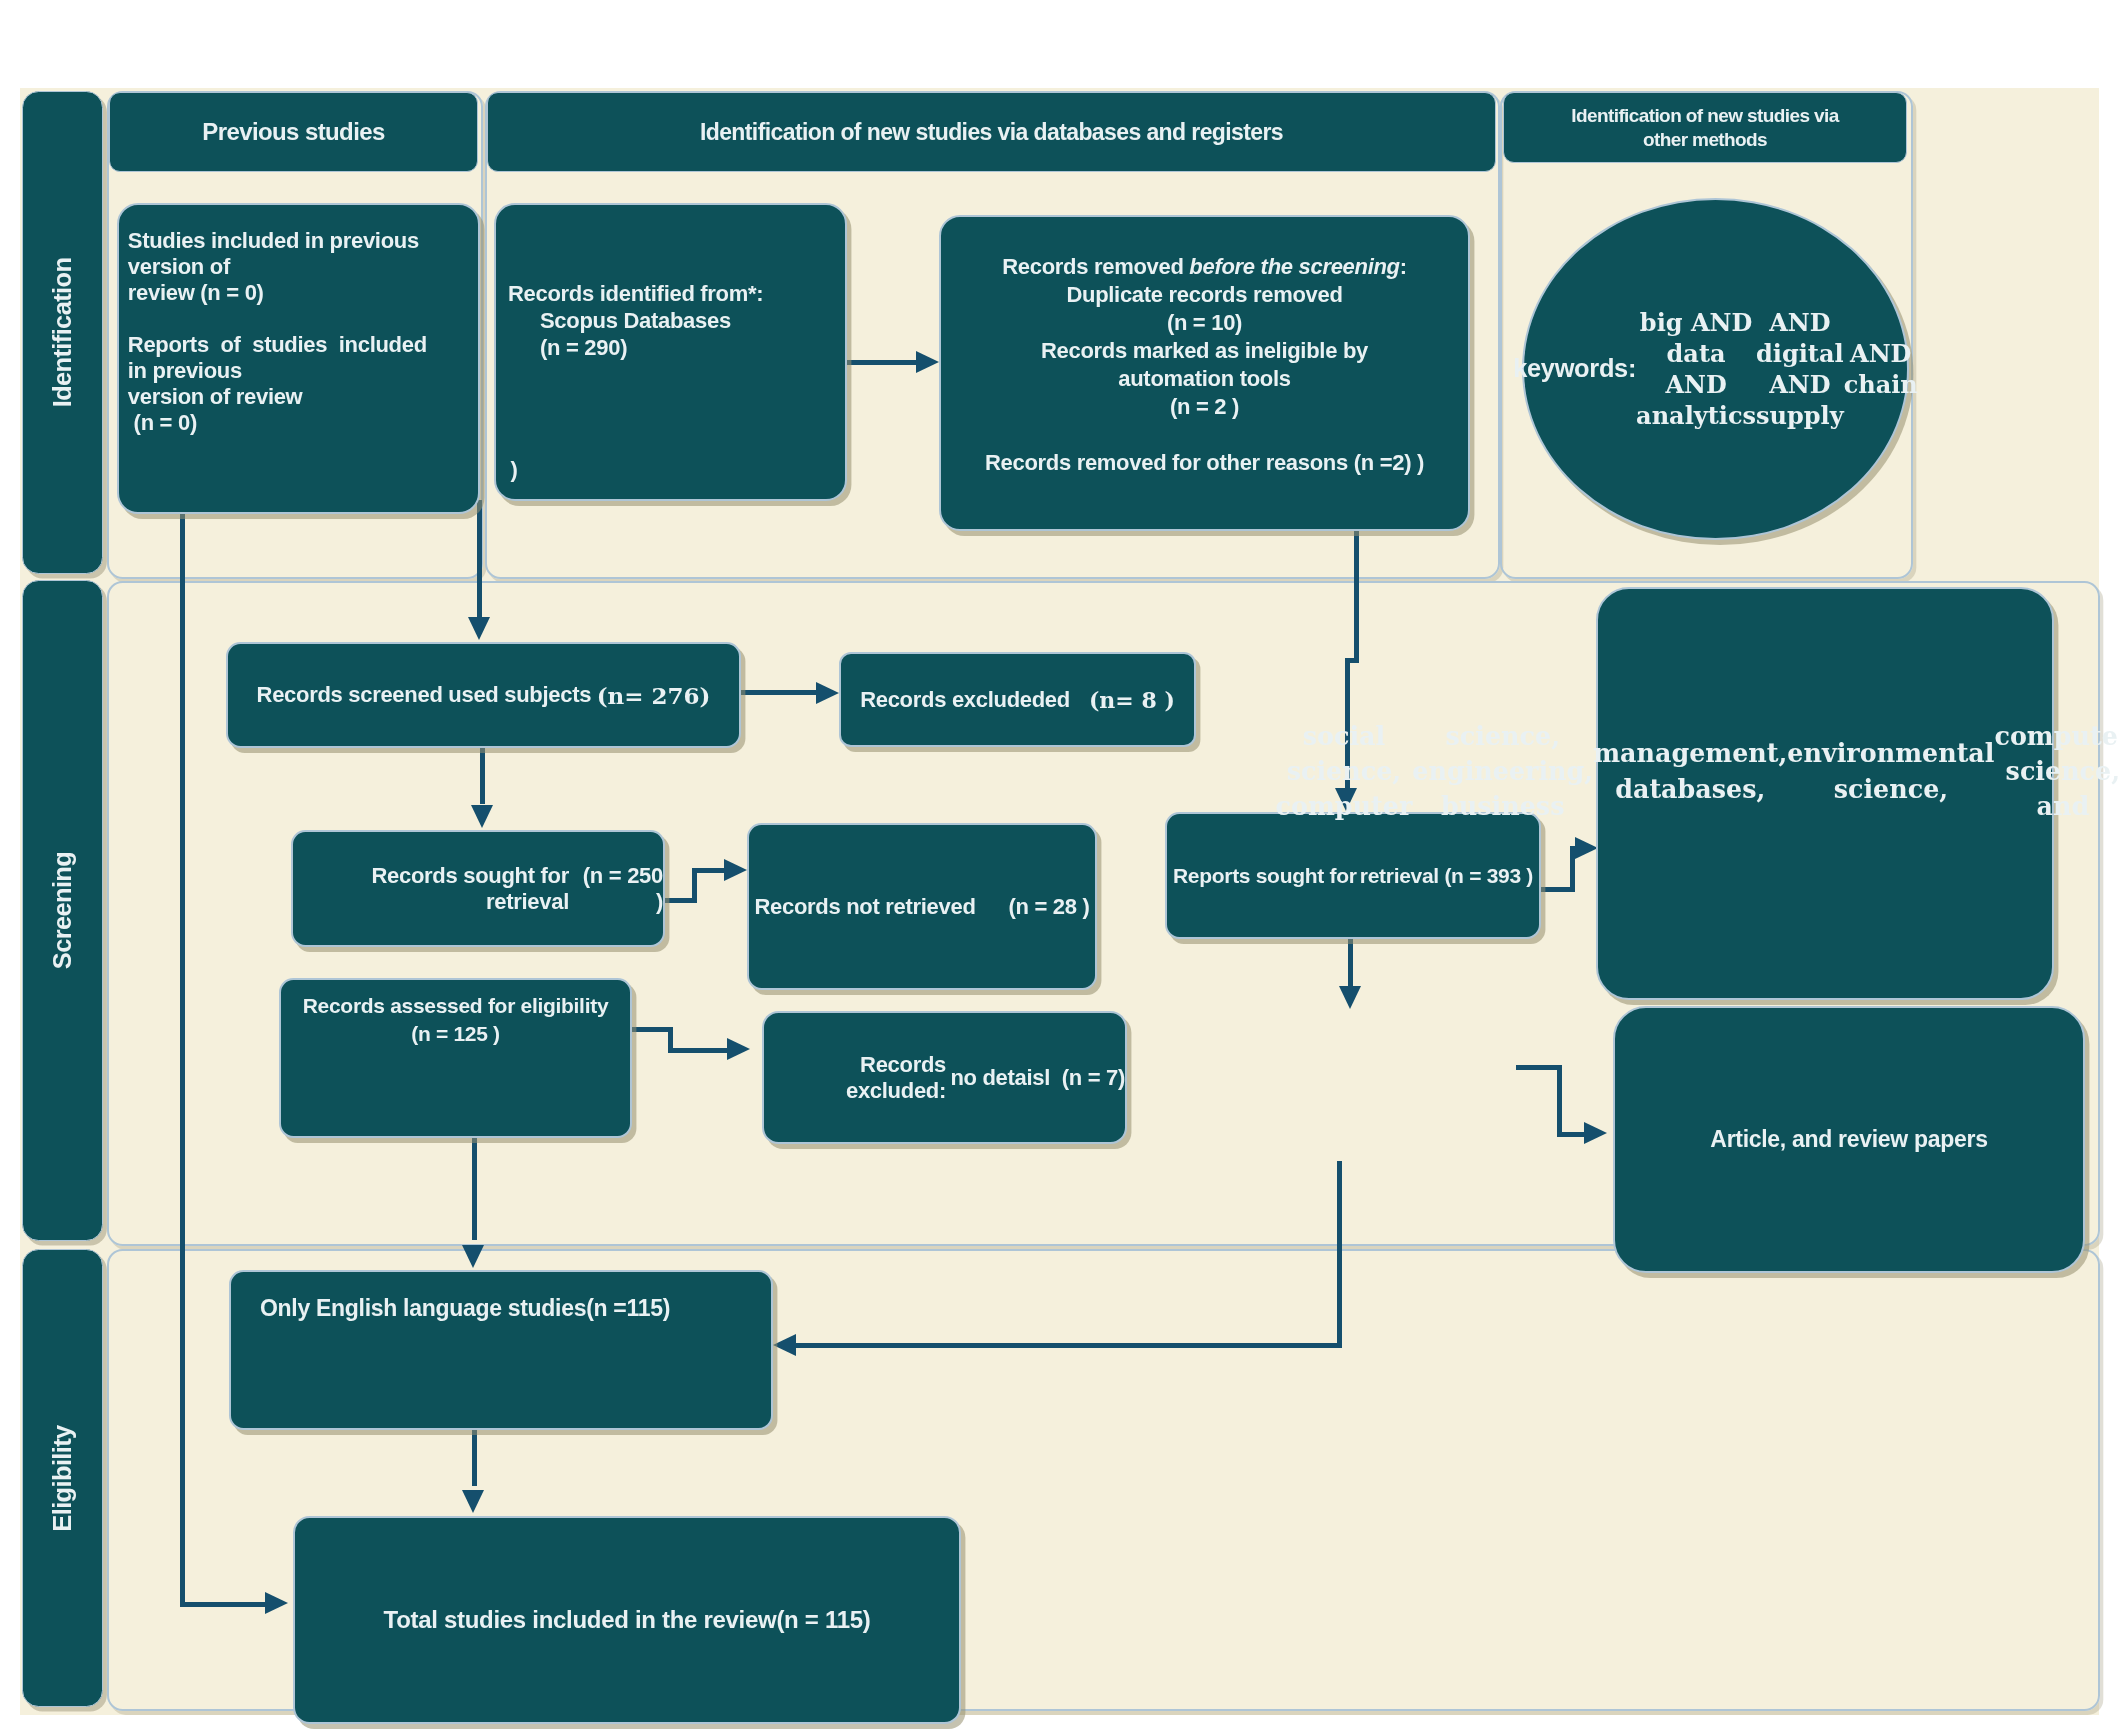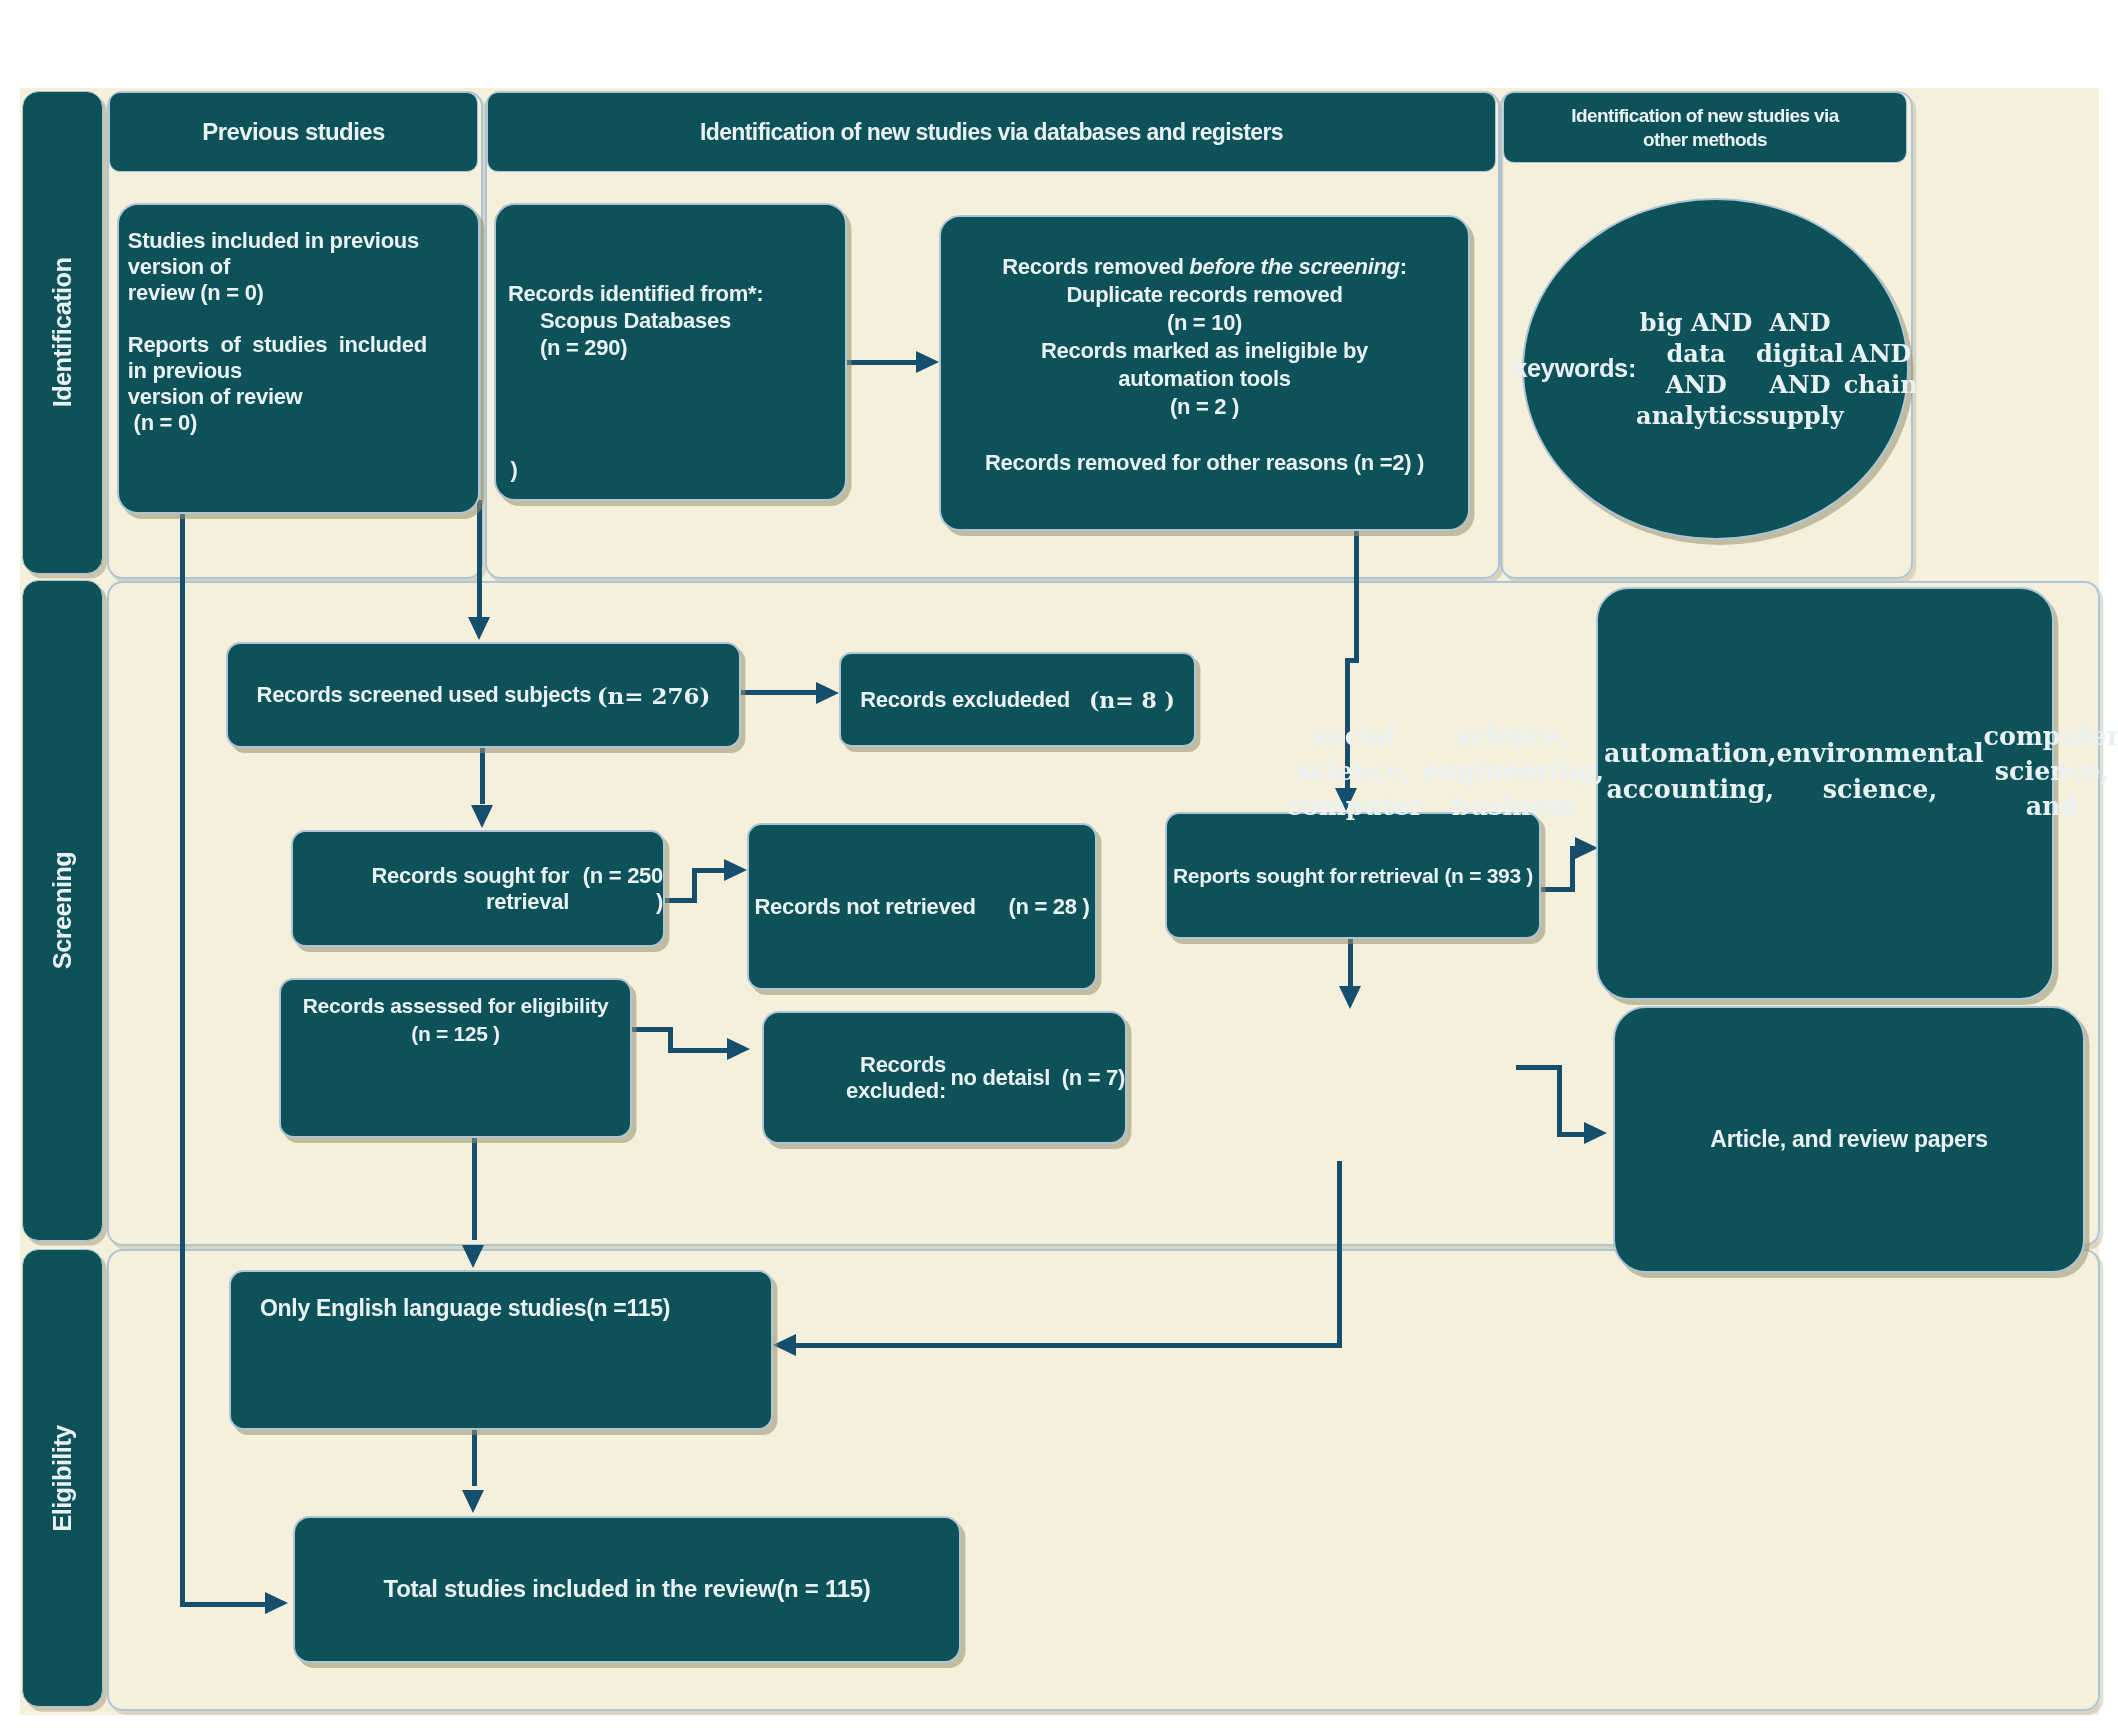--- a/index.html
+++ b/index.html
@@ -218,21 +218,21 @@
   </div>
 
   <div class="abs darkbox center" style="left:1165px;top:812px;width:376px;height:127px;border-radius:14.4px;gap:3.3px;">
     <div style="font-size:21px;font-weight:bold;letter-spacing:-0.3px;">Reports sought for</div>
     <div style="font-size:21px;font-weight:bold;letter-spacing:-0.3px;">retrieval (n = 393 )</div>
   </div>
 
   <div class="abs darkbox center serifline" style="left:1596px;top:587px;width:458px;height:413px;border-radius:33px;font-size:25.4px;line-height:1.38;padding-bottom:44px;">
     <div>social science, computer</div>
     <div>science, engineering, business</div>
-    <div>automation, accounting,</div>
+    <div>management, databases,</div>
     <div>environmental science,</div>
     <div>computer science, and</div>
     <div>multidisciplinary studies</div>
   </div>
 
   <div class="abs darkbox" style="left:279px;top:978px;width:353px;height:160px;border-radius:14.4px;padding-top:12px;text-align:center;font-size:21px;font-weight:bold;line-height:1.35;letter-spacing:-0.3px;">
     <div>Records assessed for eligibility</div>
     <div>(n = 125 )</div>
   </div>
 
@@ -243,19 +243,19 @@
 
 
   <div class="abs darkbox center" style="left:1613px;top:1006px;width:472px;height:267px;border-radius:33px;font-size:23px;font-weight:bold;letter-spacing:-0.3px;">
     <div>Article, and review papers</div>
   </div>
 
   <div class="abs darkbox" style="left:229px;top:1270px;width:544px;height:160px;border-radius:14.4px;padding:23px 0 0 29px;font-size:23px;font-weight:bold;letter-spacing:-0.3px;">
     <div>Only English language studies(n =115)</div>
   </div>
 
-  <div class="abs darkbox center" style="left:293px;top:1516px;width:668px;height:147px;border-radius:16.6px;font-size:24px;font-weight:bold;line-height:1.35;letter-spacing:-0.3px;">
+  <div class="abs darkbox center" style="left:293px;top:1516px;width:668px;height:208px;border-radius:16.6px;font-size:24px;font-weight:bold;line-height:1.35;letter-spacing:-0.3px;">
     <div>Total studies included in the review</div>
     <div>(n = 115)</div>
   </div>
 
 </div>
 
 
 </body></html>

